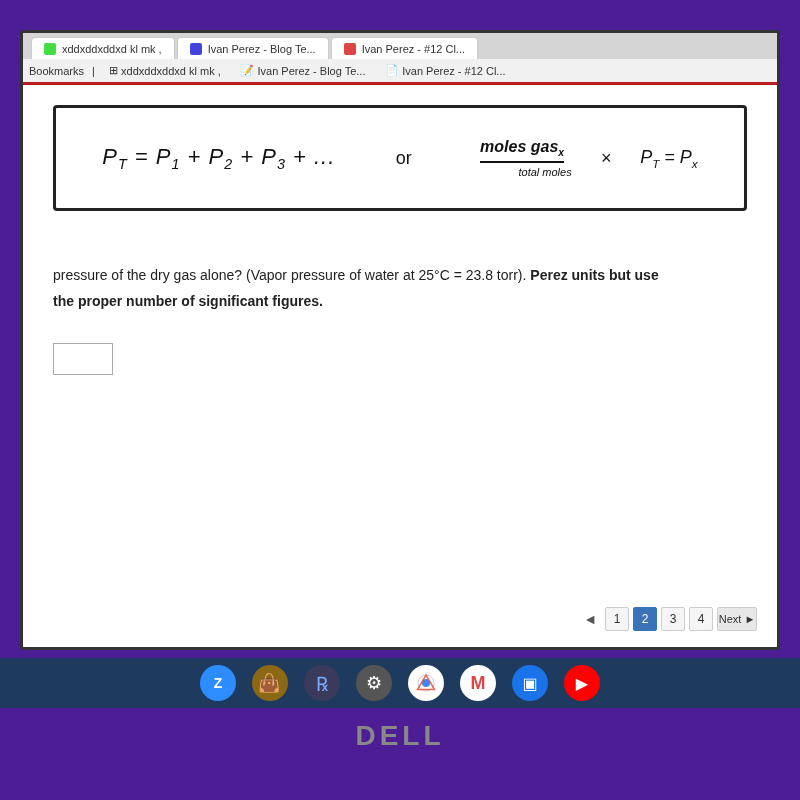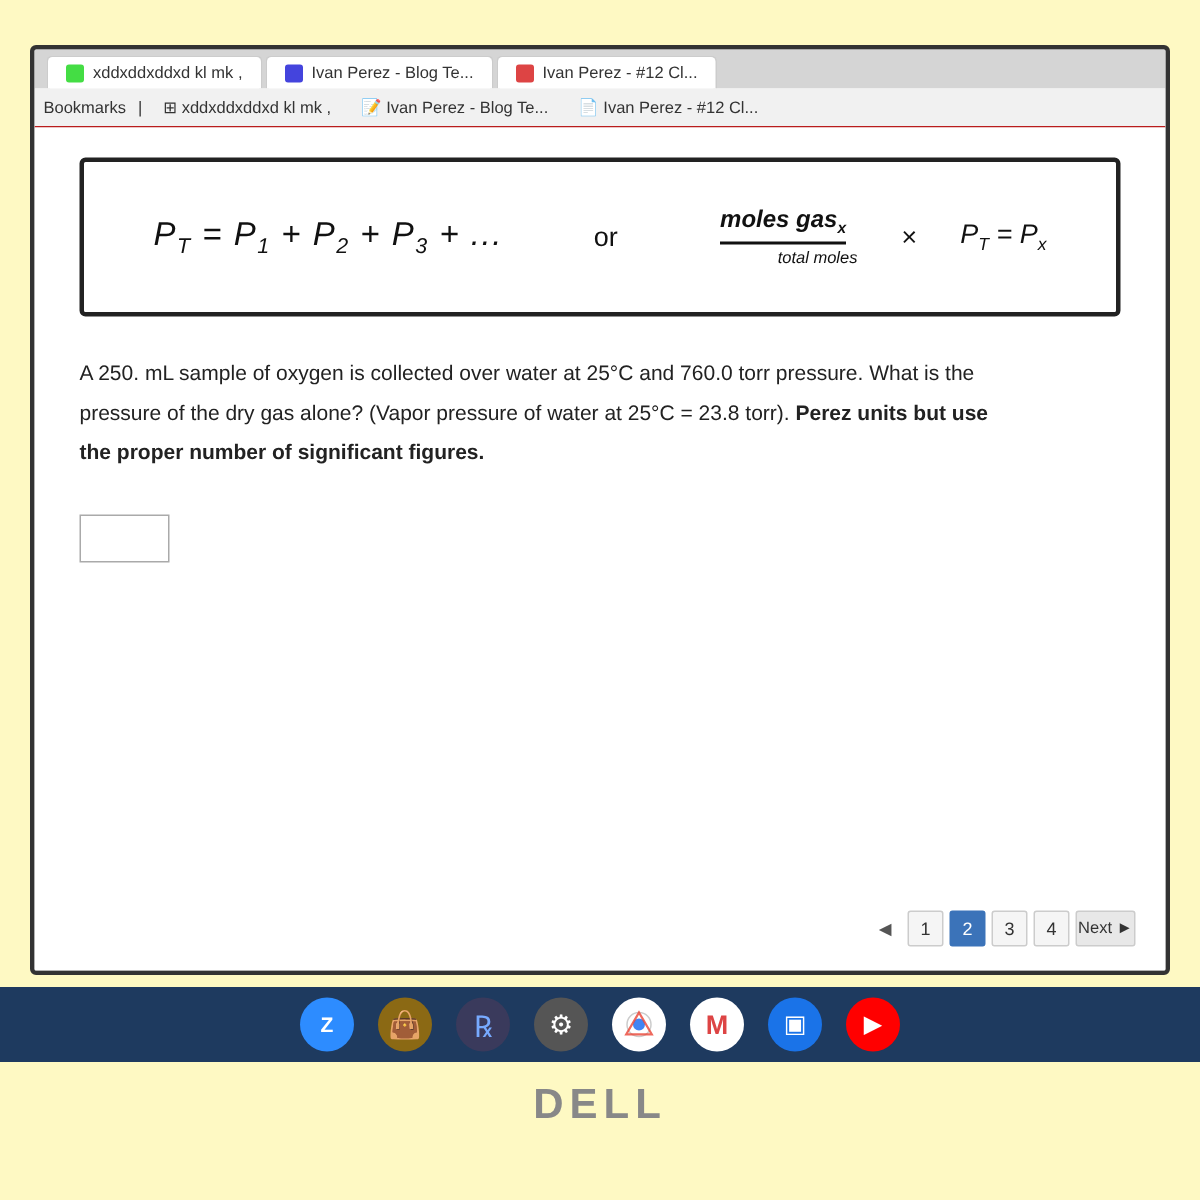--- a/index.html
+++ b/index.html
@@ -11,40 +11,40 @@
       overflow: hidden;
       font-family: Arial, sans-serif;
     }
 
     .laptop-outer {
       position: absolute;
       top: 0;
       left: 0;
       width: 800px;
       height: 800px;
-      background: #fef9c3;
+      background: #4c1d95;
     }
 
     
     .screen {
       position: absolute;
       top: 30px;
       left: 20px;
       width: 760px;
       height: 620px;
       background: #fff;
       border: 3px solid #333;
       border-radius: 4px;
       overflow: hidden;
     }
 
     .bookmarks-bar {
       background: #f1f1f1;
       height: 26px;
-      border-bottom: 1px solid #b91c1c;
+      border-bottom: 3px solid #b91c1c;
       display: flex;
       align-items: center;
       padding: 0 6px;
       gap: 8px;
       font-size: 11px;
       color: #333;
     }
 
     .bookmark-item {
       display: flex;
@@ -320,21 +320,20 @@
             <div class="fraction-num">moles gas<sub>x</sub></div>
             <div class="fraction-den">total moles</div>
           </div>
           <span>&nbsp;×&nbsp;</span>
           <span>P<sub>T</sub> = P<sub>x</sub></span>
         </div>
       </div>
 
       
       <div class="question-text">
-        <span>A 250. mL sample of oxygen is collected over water at 25°C and 760.0 torr pressure.  What is the</span>
         <br>
         <span>pressure of the dry gas alone? (Vapor pressure of water at 25°C = 23.8 torr).  <span class="bold-text">Perez units but use</span></span>
         <br>
         <span class="bold-text">the proper number of significant figures.</span>
       </div>
 
       
       <input type="text" class="answer-box" value="" style="">
 
       

